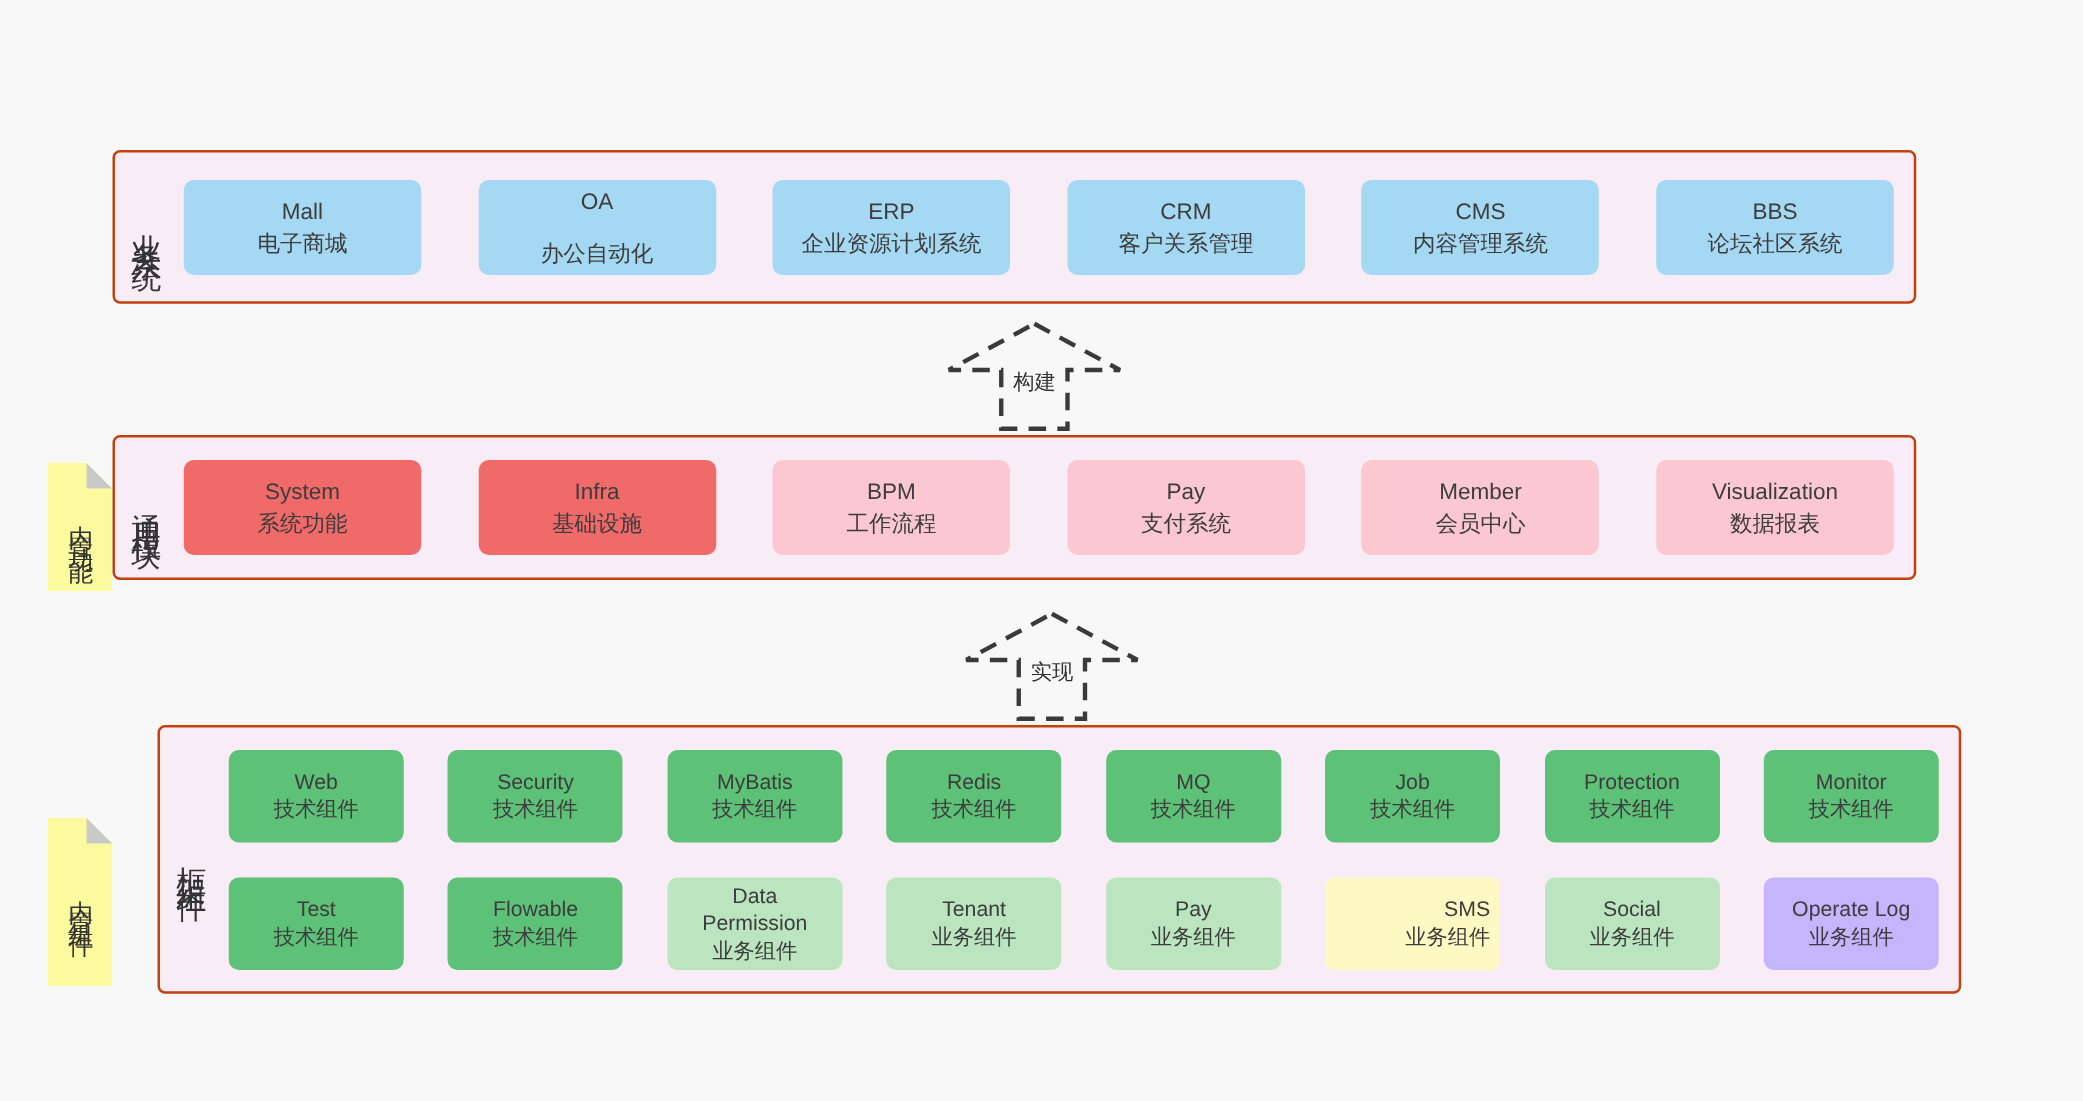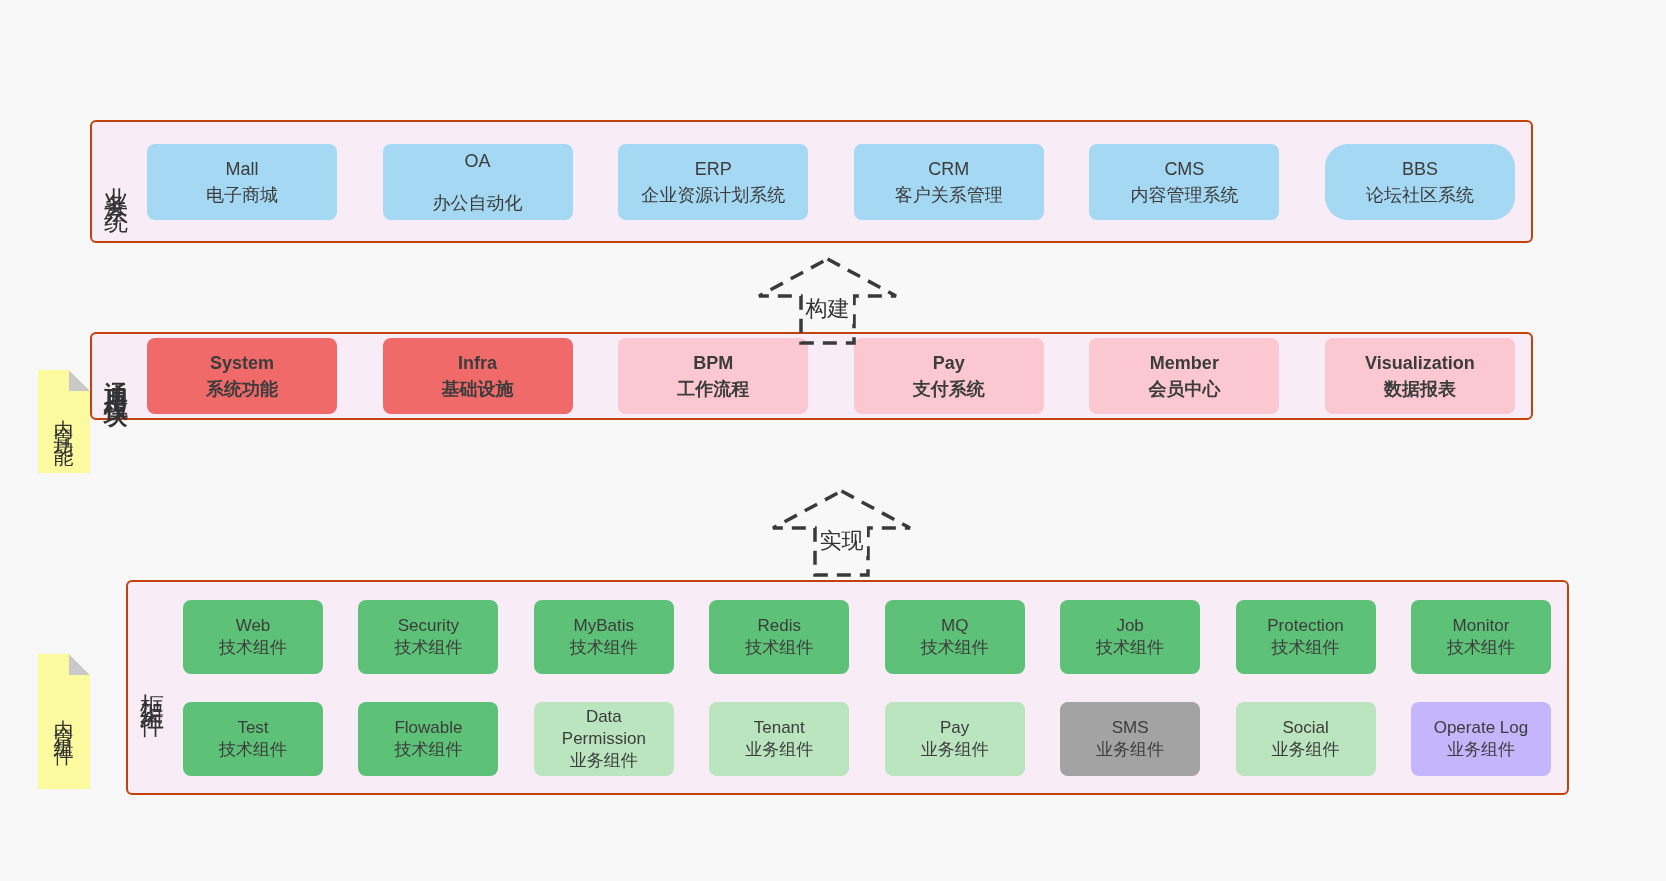--- a/index.html
+++ b/index.html
@@ -16,21 +16,21 @@
   .panel{
     position:absolute;
     left:90px;width:1443px;
     background:#f8edf6;
     border:2px solid #c2410c;
     border-radius:6px;
     box-sizing:border-box;
     z-index:2;
   }
   .panel-1{top:120px;height:123px;}
-  .panel-2{top:332px;height:88px;font-weight:bold;}
+  .panel-2{top:348px;height:116px;}
   .panel-3{top:580px;height:215px;margin-left:36px;}
 
   .side-label{
     position:absolute;
     left:12px;top:50%;
     transform:translateY(-50%);
     writing-mode:vertical-rl;
     text-orientation:upright;
     font-size:24px;
     letter-spacing:7px;
@@ -108,21 +108,21 @@
     fill:none;
     stroke:#3a3a3a;
     stroke-width:3.5;
     stroke-dasharray:14 9;
   }
   .arrow-label{
     position:absolute;
     left:50%;top:38px;
     transform:translateX(-50%);
     background:#f8f8f8;
-    font-size:22px;
+    font-size:17px;
     color:#333;
     padding:0 3px;
     white-space:nowrap;
   }
 </style>
 </head>
 <body>
 
 <div class="stage">
 
@@ -153,21 +153,21 @@
             <div class="box-sub">企业资源计划系统</div>
           </div>
           <div class="box" style="background: rgb(165, 216, 243);">
             <div class="box-title">CRM</div>
             <div class="box-sub">客户关系管理</div>
           </div>
           <div class="box" style="background: rgb(165, 216, 243);">
             <div class="box-title">CMS</div>
             <div class="box-sub">内容管理系统</div>
           </div>
-          <div class="box" style="background: rgb(165, 216, 243); border-radius: 23px;">
+          <div class="box" style="background: rgb(165, 216, 243);">
             <div class="box-title">BBS</div>
             <div class="box-sub">论坛社区系统</div>
           </div>
         </div>
     </div>
   </section>
 
   <div class="arrow arrow-1">
     <svg viewBox="0 0 145 90">
       <polygon points="72.5,3 141,40 99,40 99,87 46,87 46,40 4,40"></polygon>
@@ -265,21 +265,21 @@
             <div class="box-sub">业务组件</div>
           </div>
           <div class="box" style="background: rgb(186, 229, 191);">
             <div class="box-title">Tenant</div>
             <div class="box-sub">业务组件</div>
           </div>
           <div class="box" style="background: rgb(186, 229, 191);">
             <div class="box-title">Pay</div>
             <div class="box-sub">业务组件</div>
           </div>
-          <div class="box" style="background: #a3a3a3;">
+          <div class="box" style="background: #fef9c3; align-items: flex-end;">
             <div class="box-title">SMS</div>
             <div class="box-sub">业务组件</div>
           </div>
           <div class="box" style="background: rgb(186, 229, 191);">
             <div class="box-title">Social</div>
             <div class="box-sub">业务组件</div>
           </div>
           <div class="box" style="background: #c4b5fd;">
             <div class="box-title">Operate Log</div>
             <div class="box-sub">业务组件</div>

